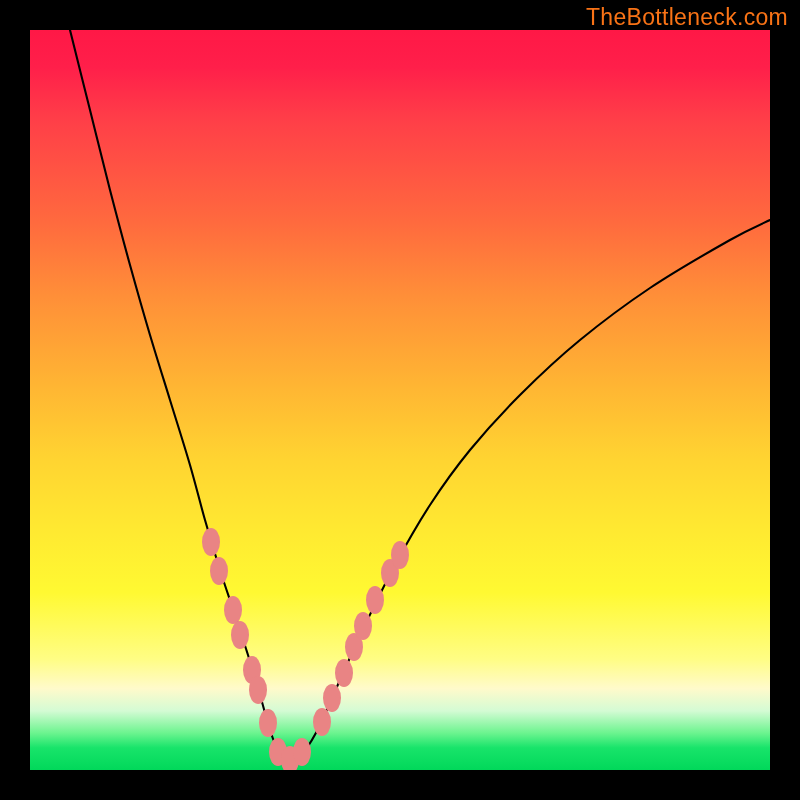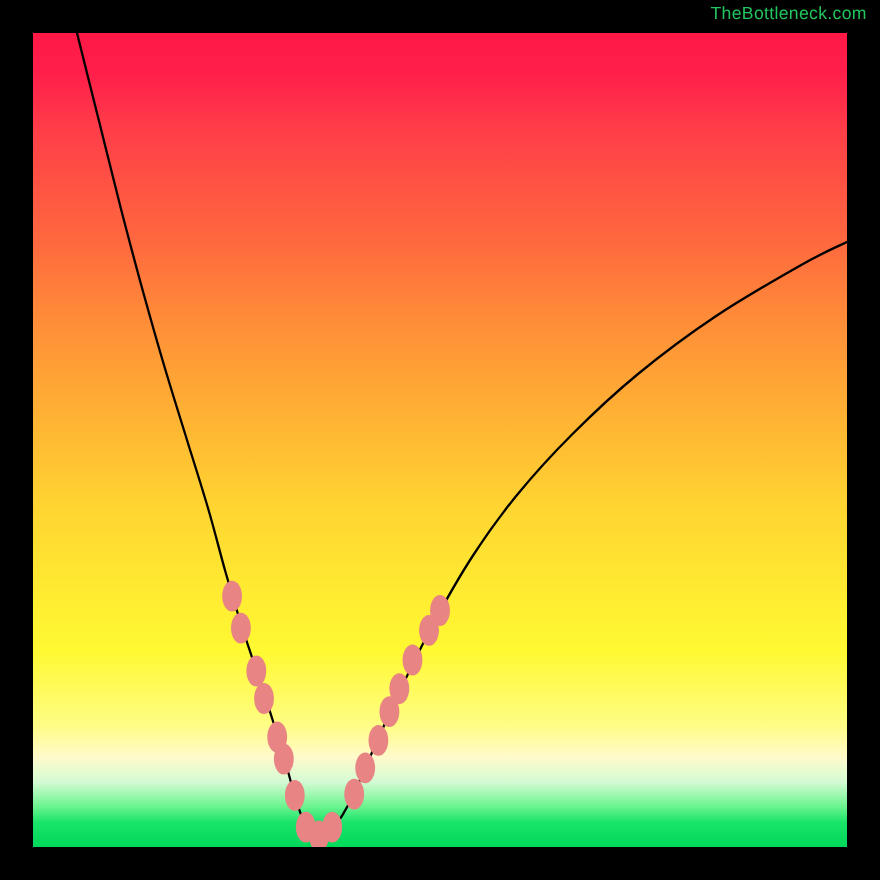--- a/index.html
+++ b/index.html
@@ -39,22 +39,22 @@
       #d4fbd4 92%,
       #6cf48f 95%,
       #18e46a 97%,
       #01d85a 100%
     );
   }
   .watermark {
     position: absolute;
     top: 4px;
     right: 12px;
-    color: #22c55e;
-    font-size: 16px;
+    color: #f97316;
+    font-size: 23px;
     font-weight: 500;
     letter-spacing: 0.3px;
     z-index: 10;
   }
   .curve-svg {
     position: absolute;
     left: 0;
     top: 0;
     width: 740px;
     height: 740px;

